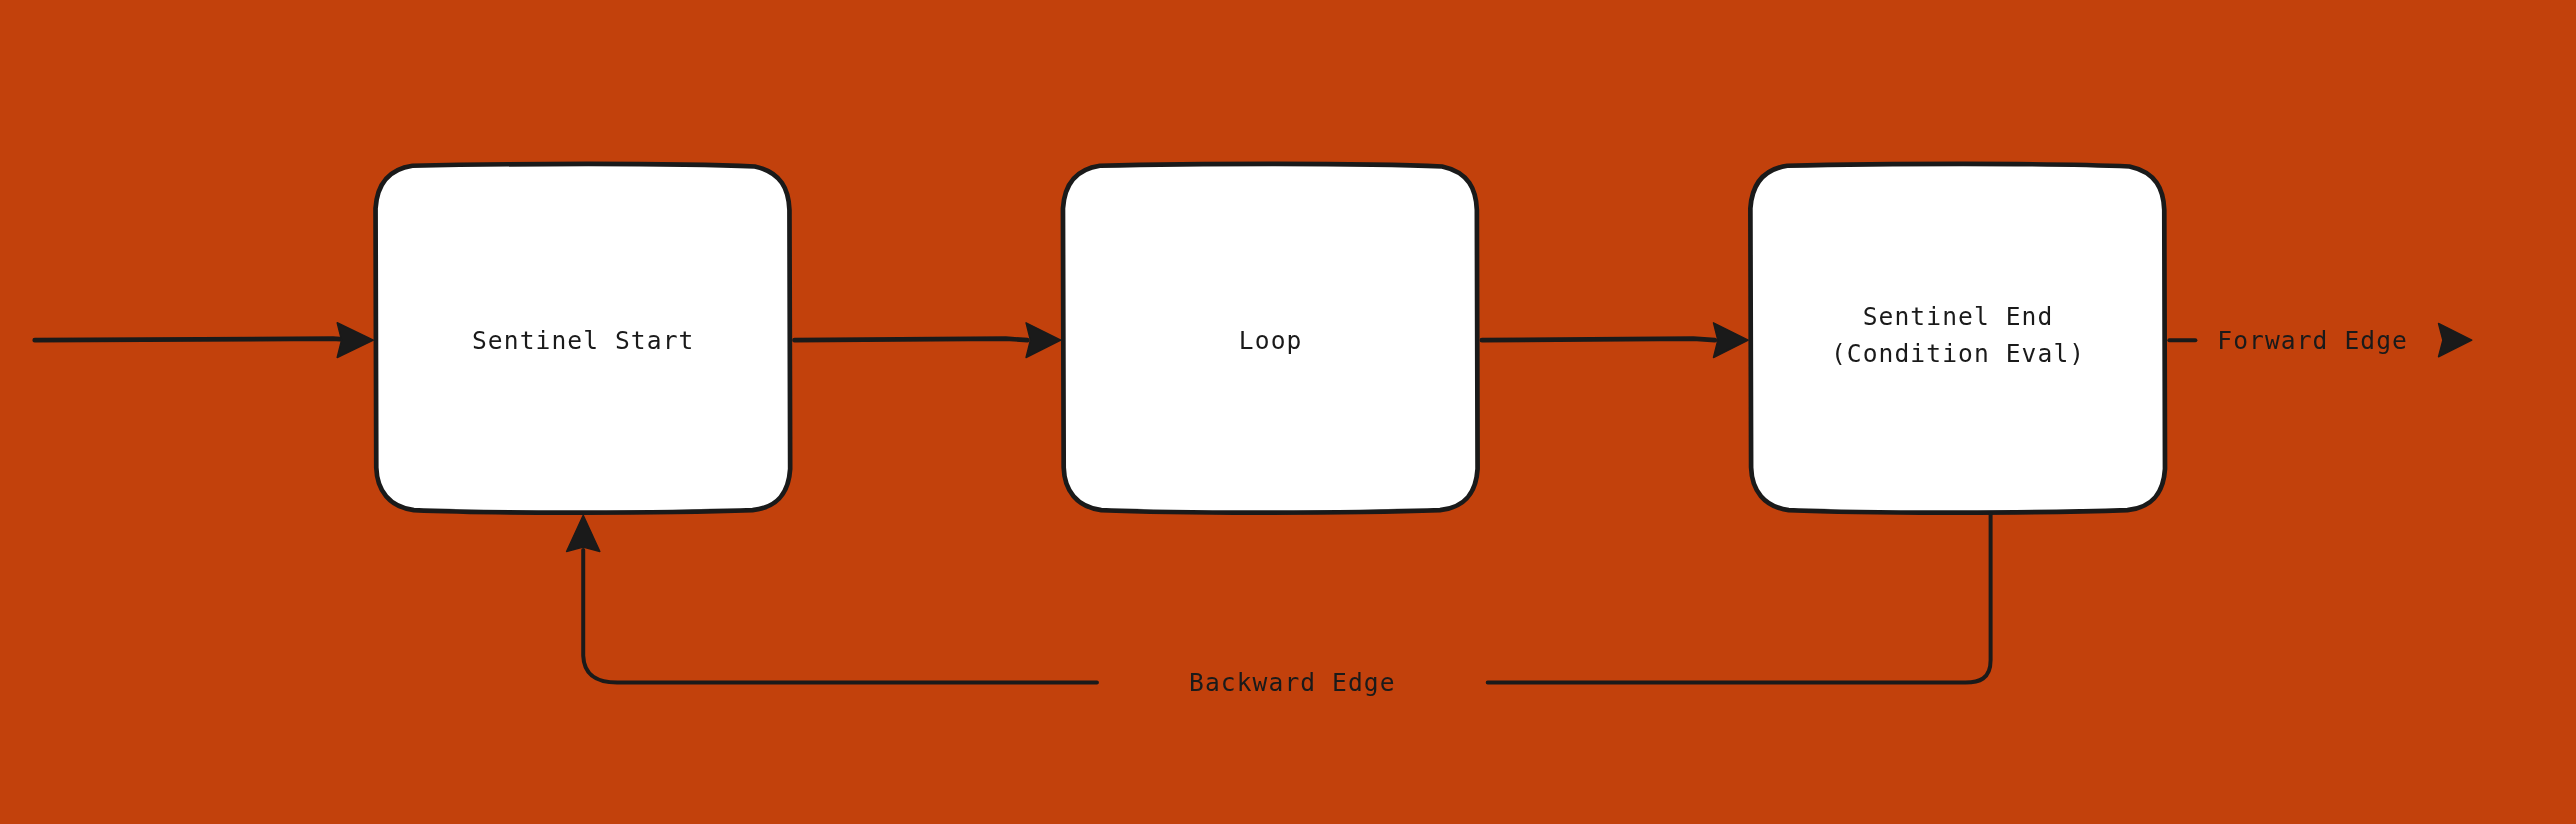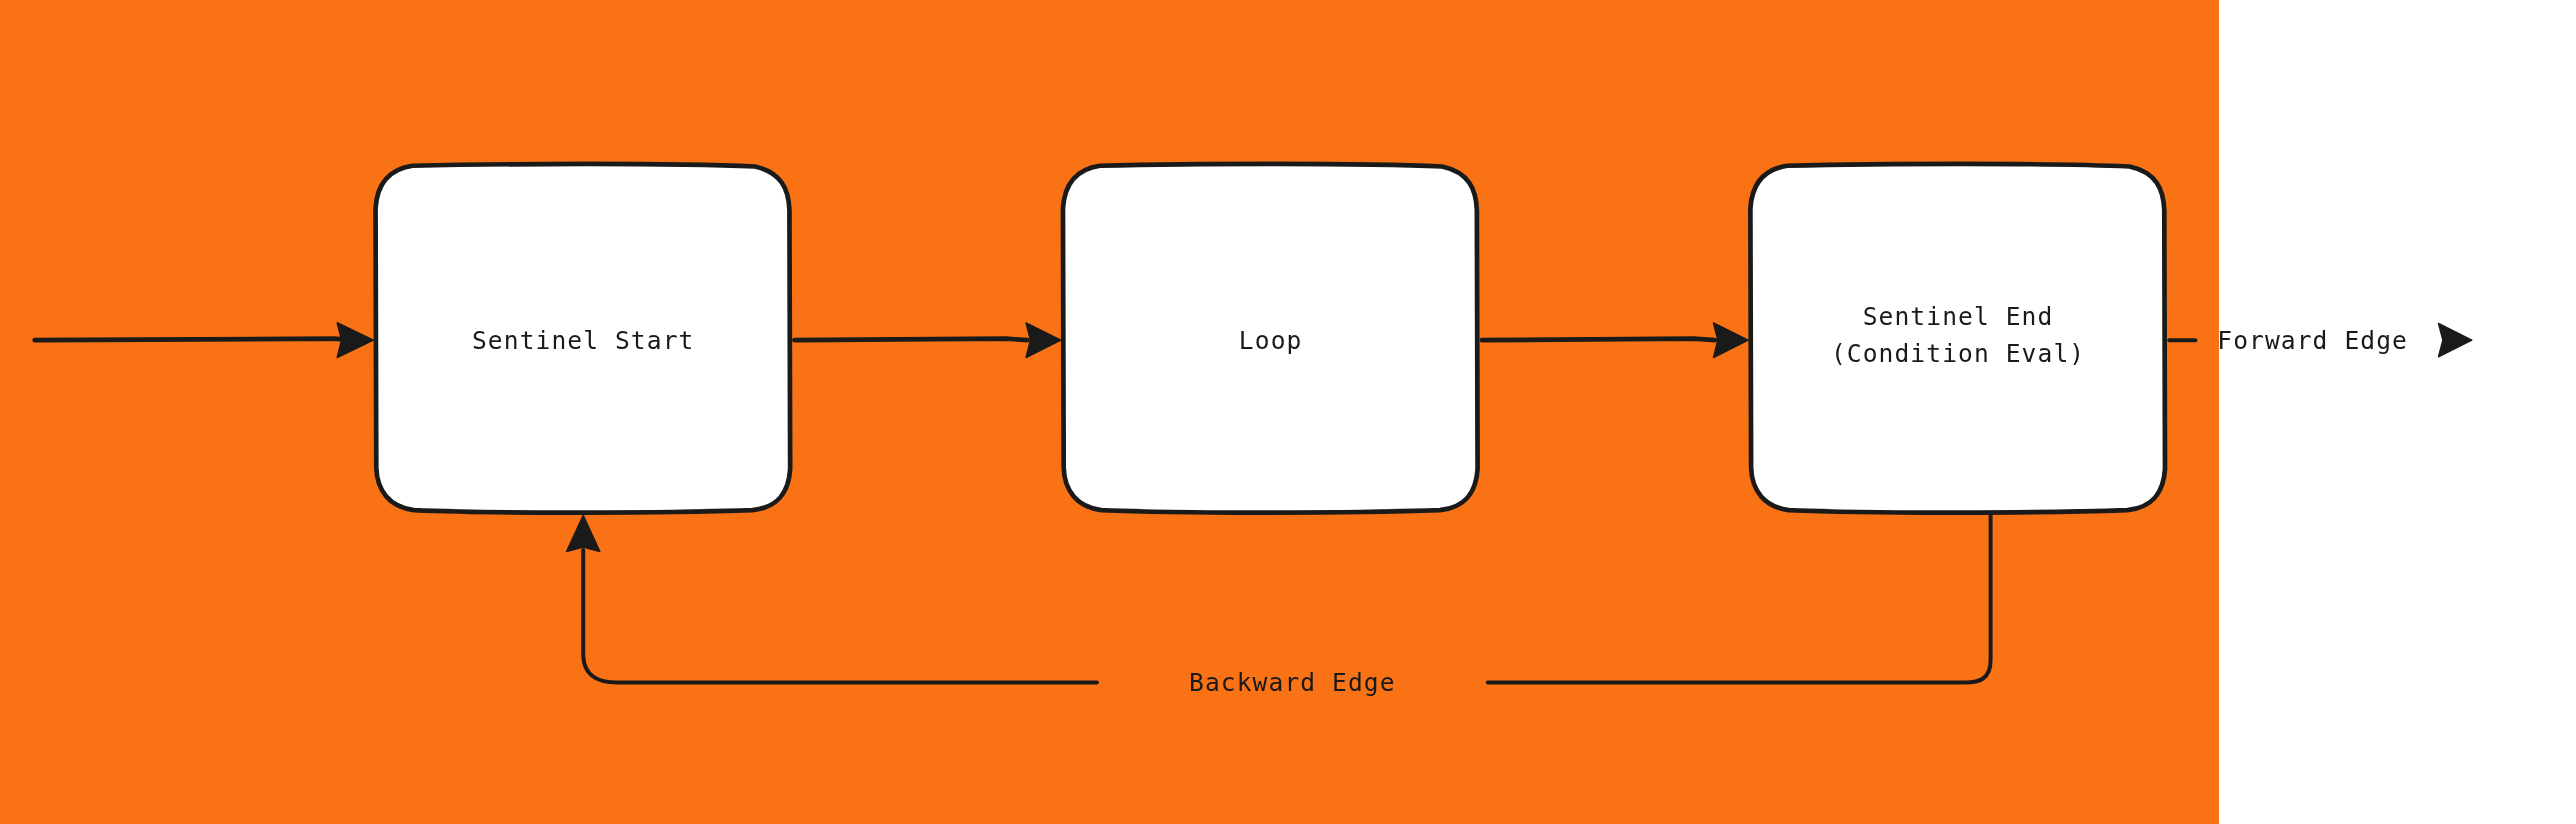--- a/index.html
+++ b/index.html
@@ -9,23 +9,23 @@
     background: #ffffff;
   }
   body {
     width: 2576px;
     height: 825px;
     overflow: hidden;
     font-family: "DejaVu Sans Mono", "Liberation Mono", monospace;
   }
   #diagram-canvas {
     position: relative;
-    width: 2219px;
+    width: 2576px;
     height: 825px;
-    background: #f97316;
+    background: #c2410c;
     text-align: center;
   }
   #diagram-svg {
     position: absolute;
     top: 0;
     left: 0;
     width: 2576px;
     height: 825px;
     display: block;
   }

